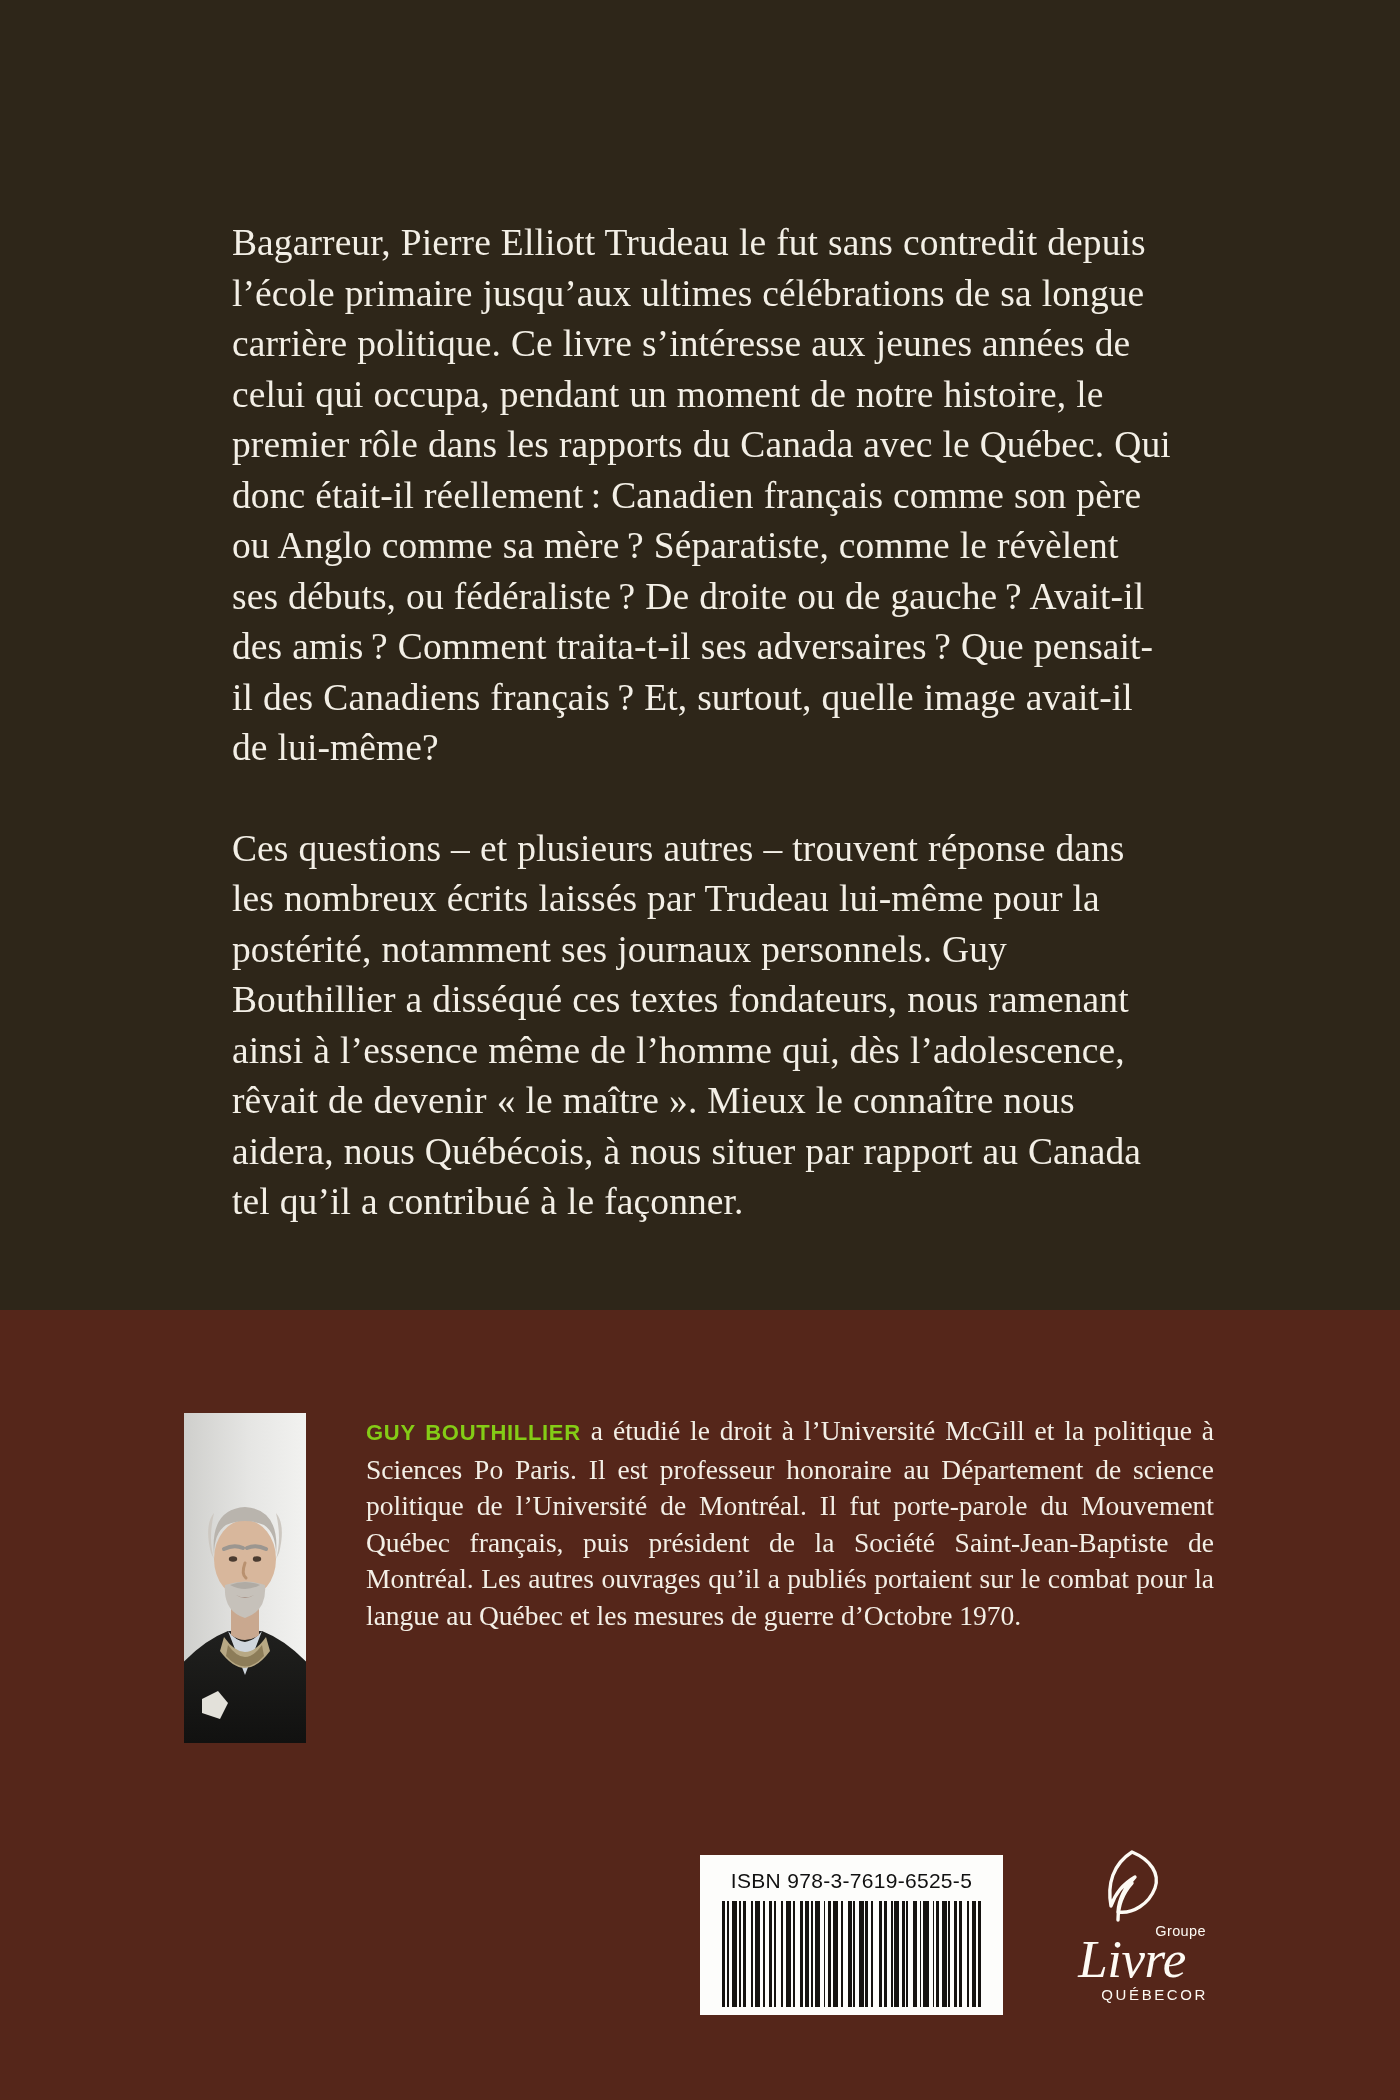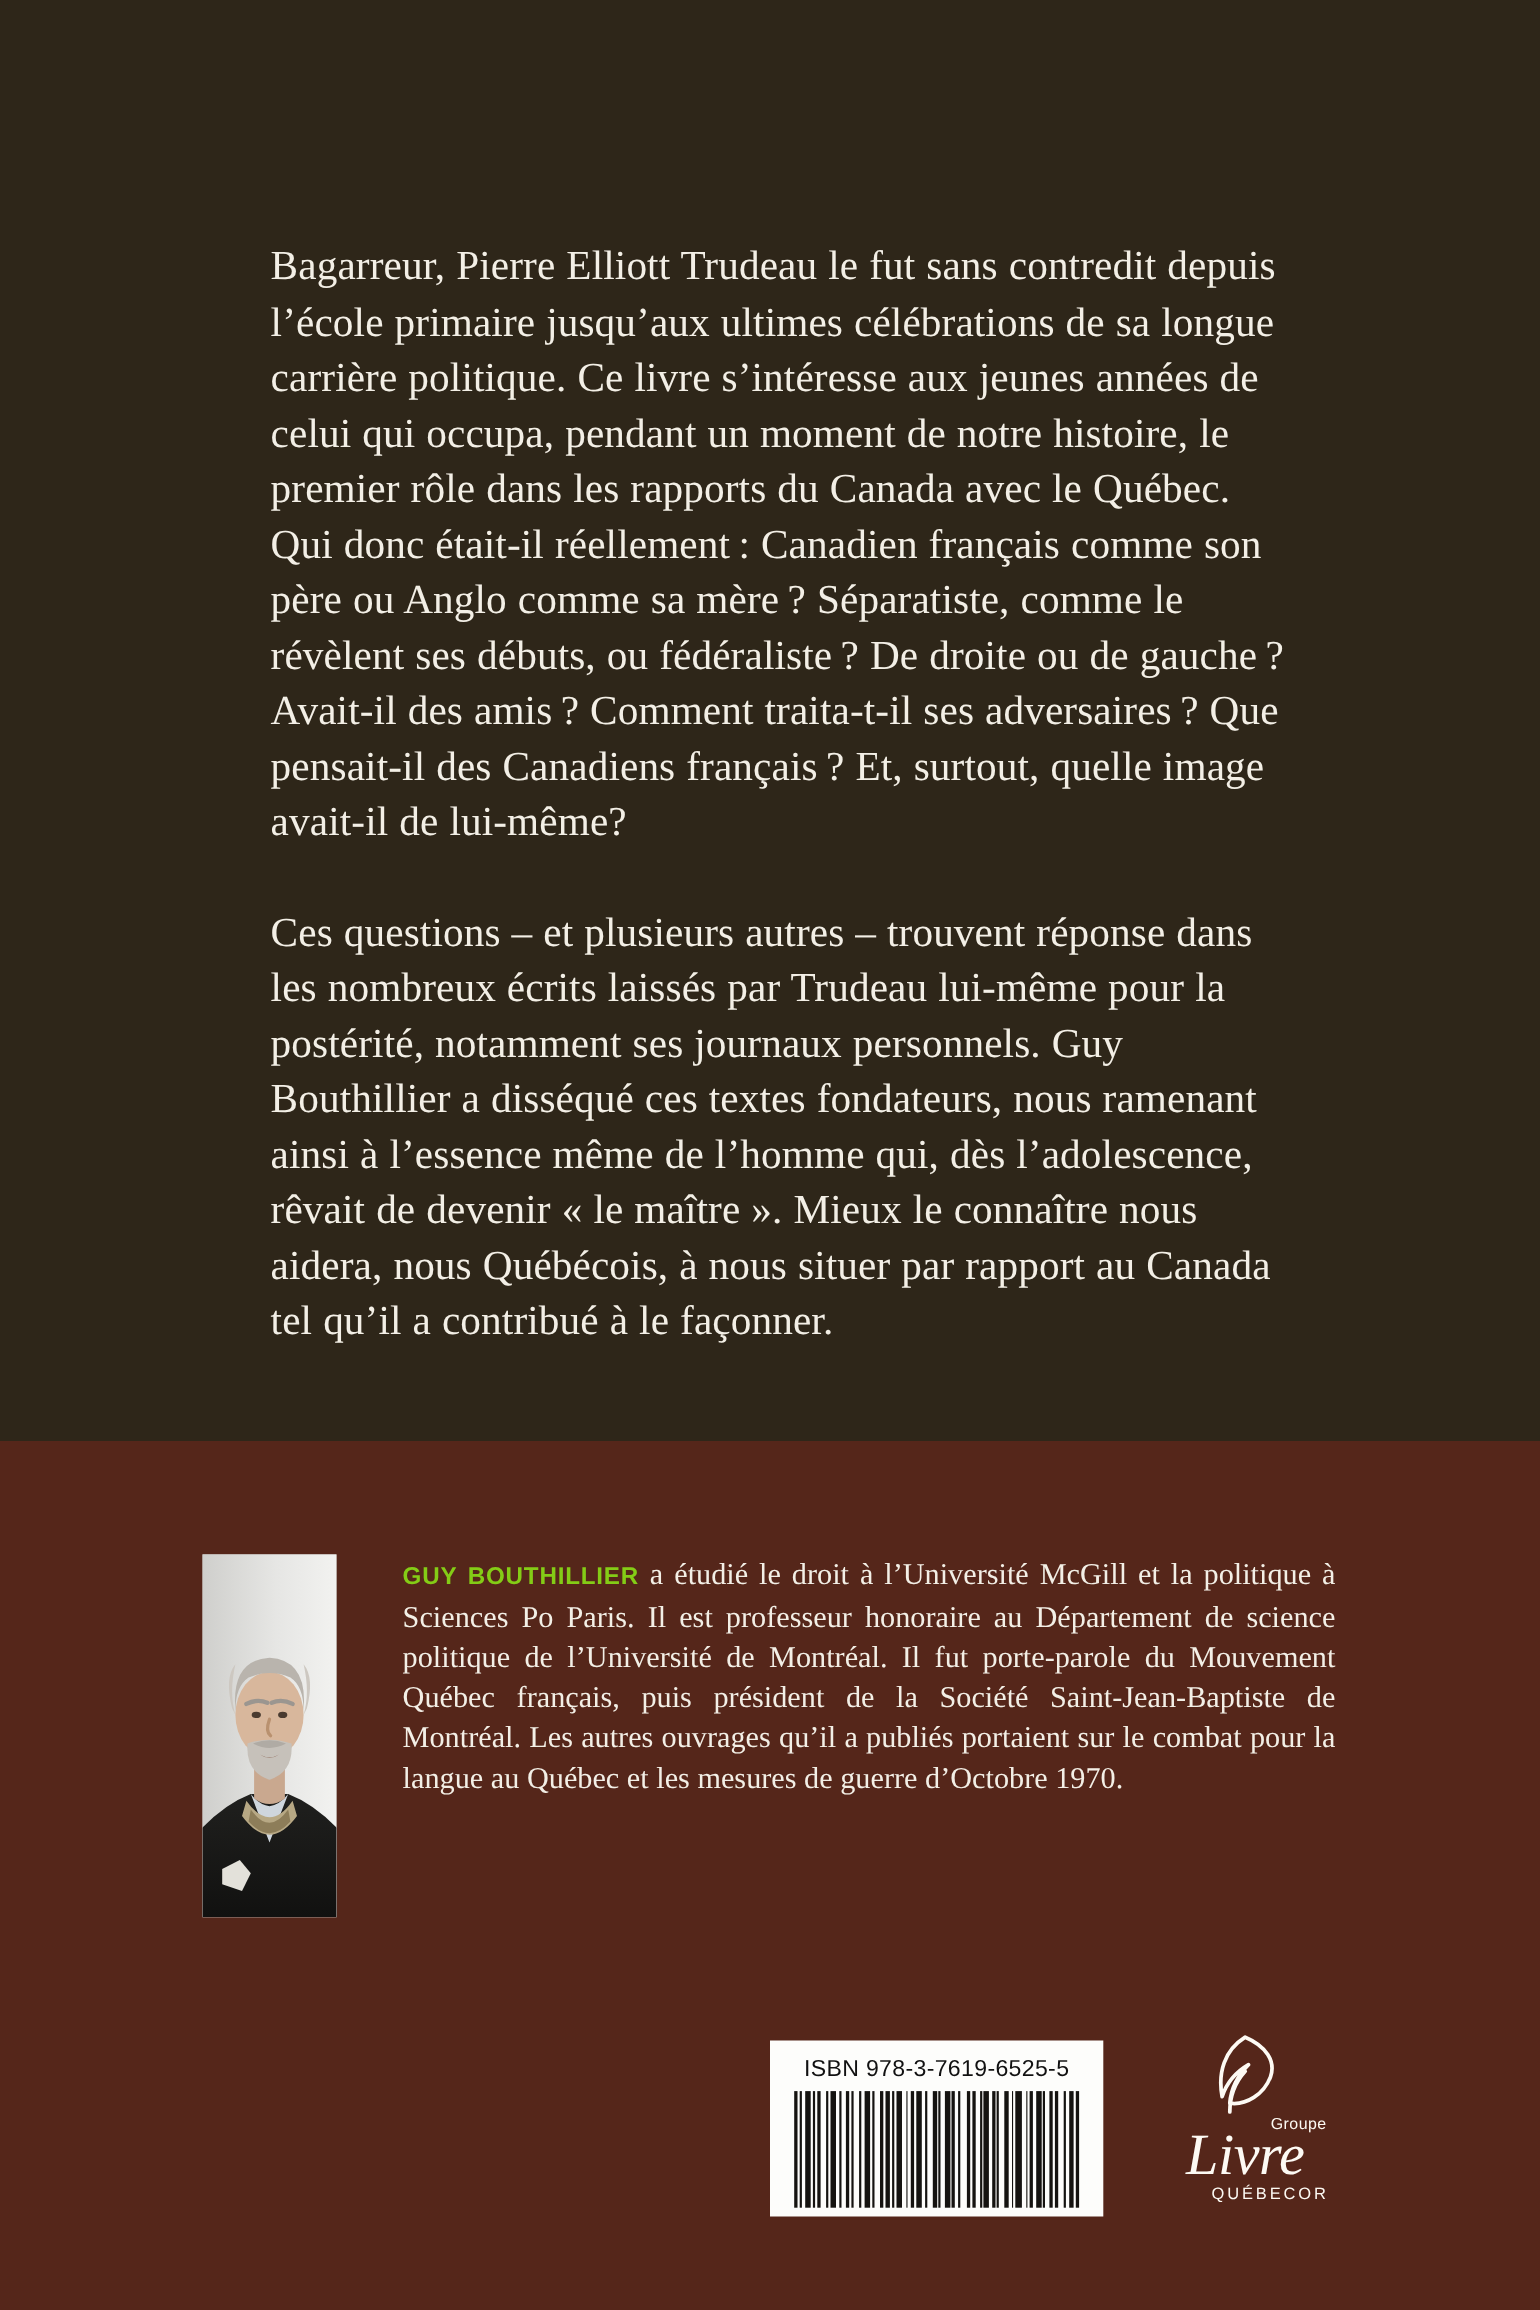--- a/index.html
+++ b/index.html
@@ -20,21 +20,21 @@
   }
   .blurb-inner{
     position:absolute;left:232px;top:218px;width:940px;
   }
   .blurb-p{
     color:#f3efe6;
     font-family:"Liberation Serif", serif;
     font-size:37.5px;
     line-height:50.5px;
     letter-spacing:.1px;
-    margin:0 0 50px 14px;
+    margin:0 0 50px 0;
     text-align:left;
     word-spacing:.5px;
   }
   .blurb-p:last-child{margin-bottom:0;}
 
   
   .author-panel{
     position:absolute;left:0;top:1310px;width:1400px;height:790px;
     background:#55261a;
   }

